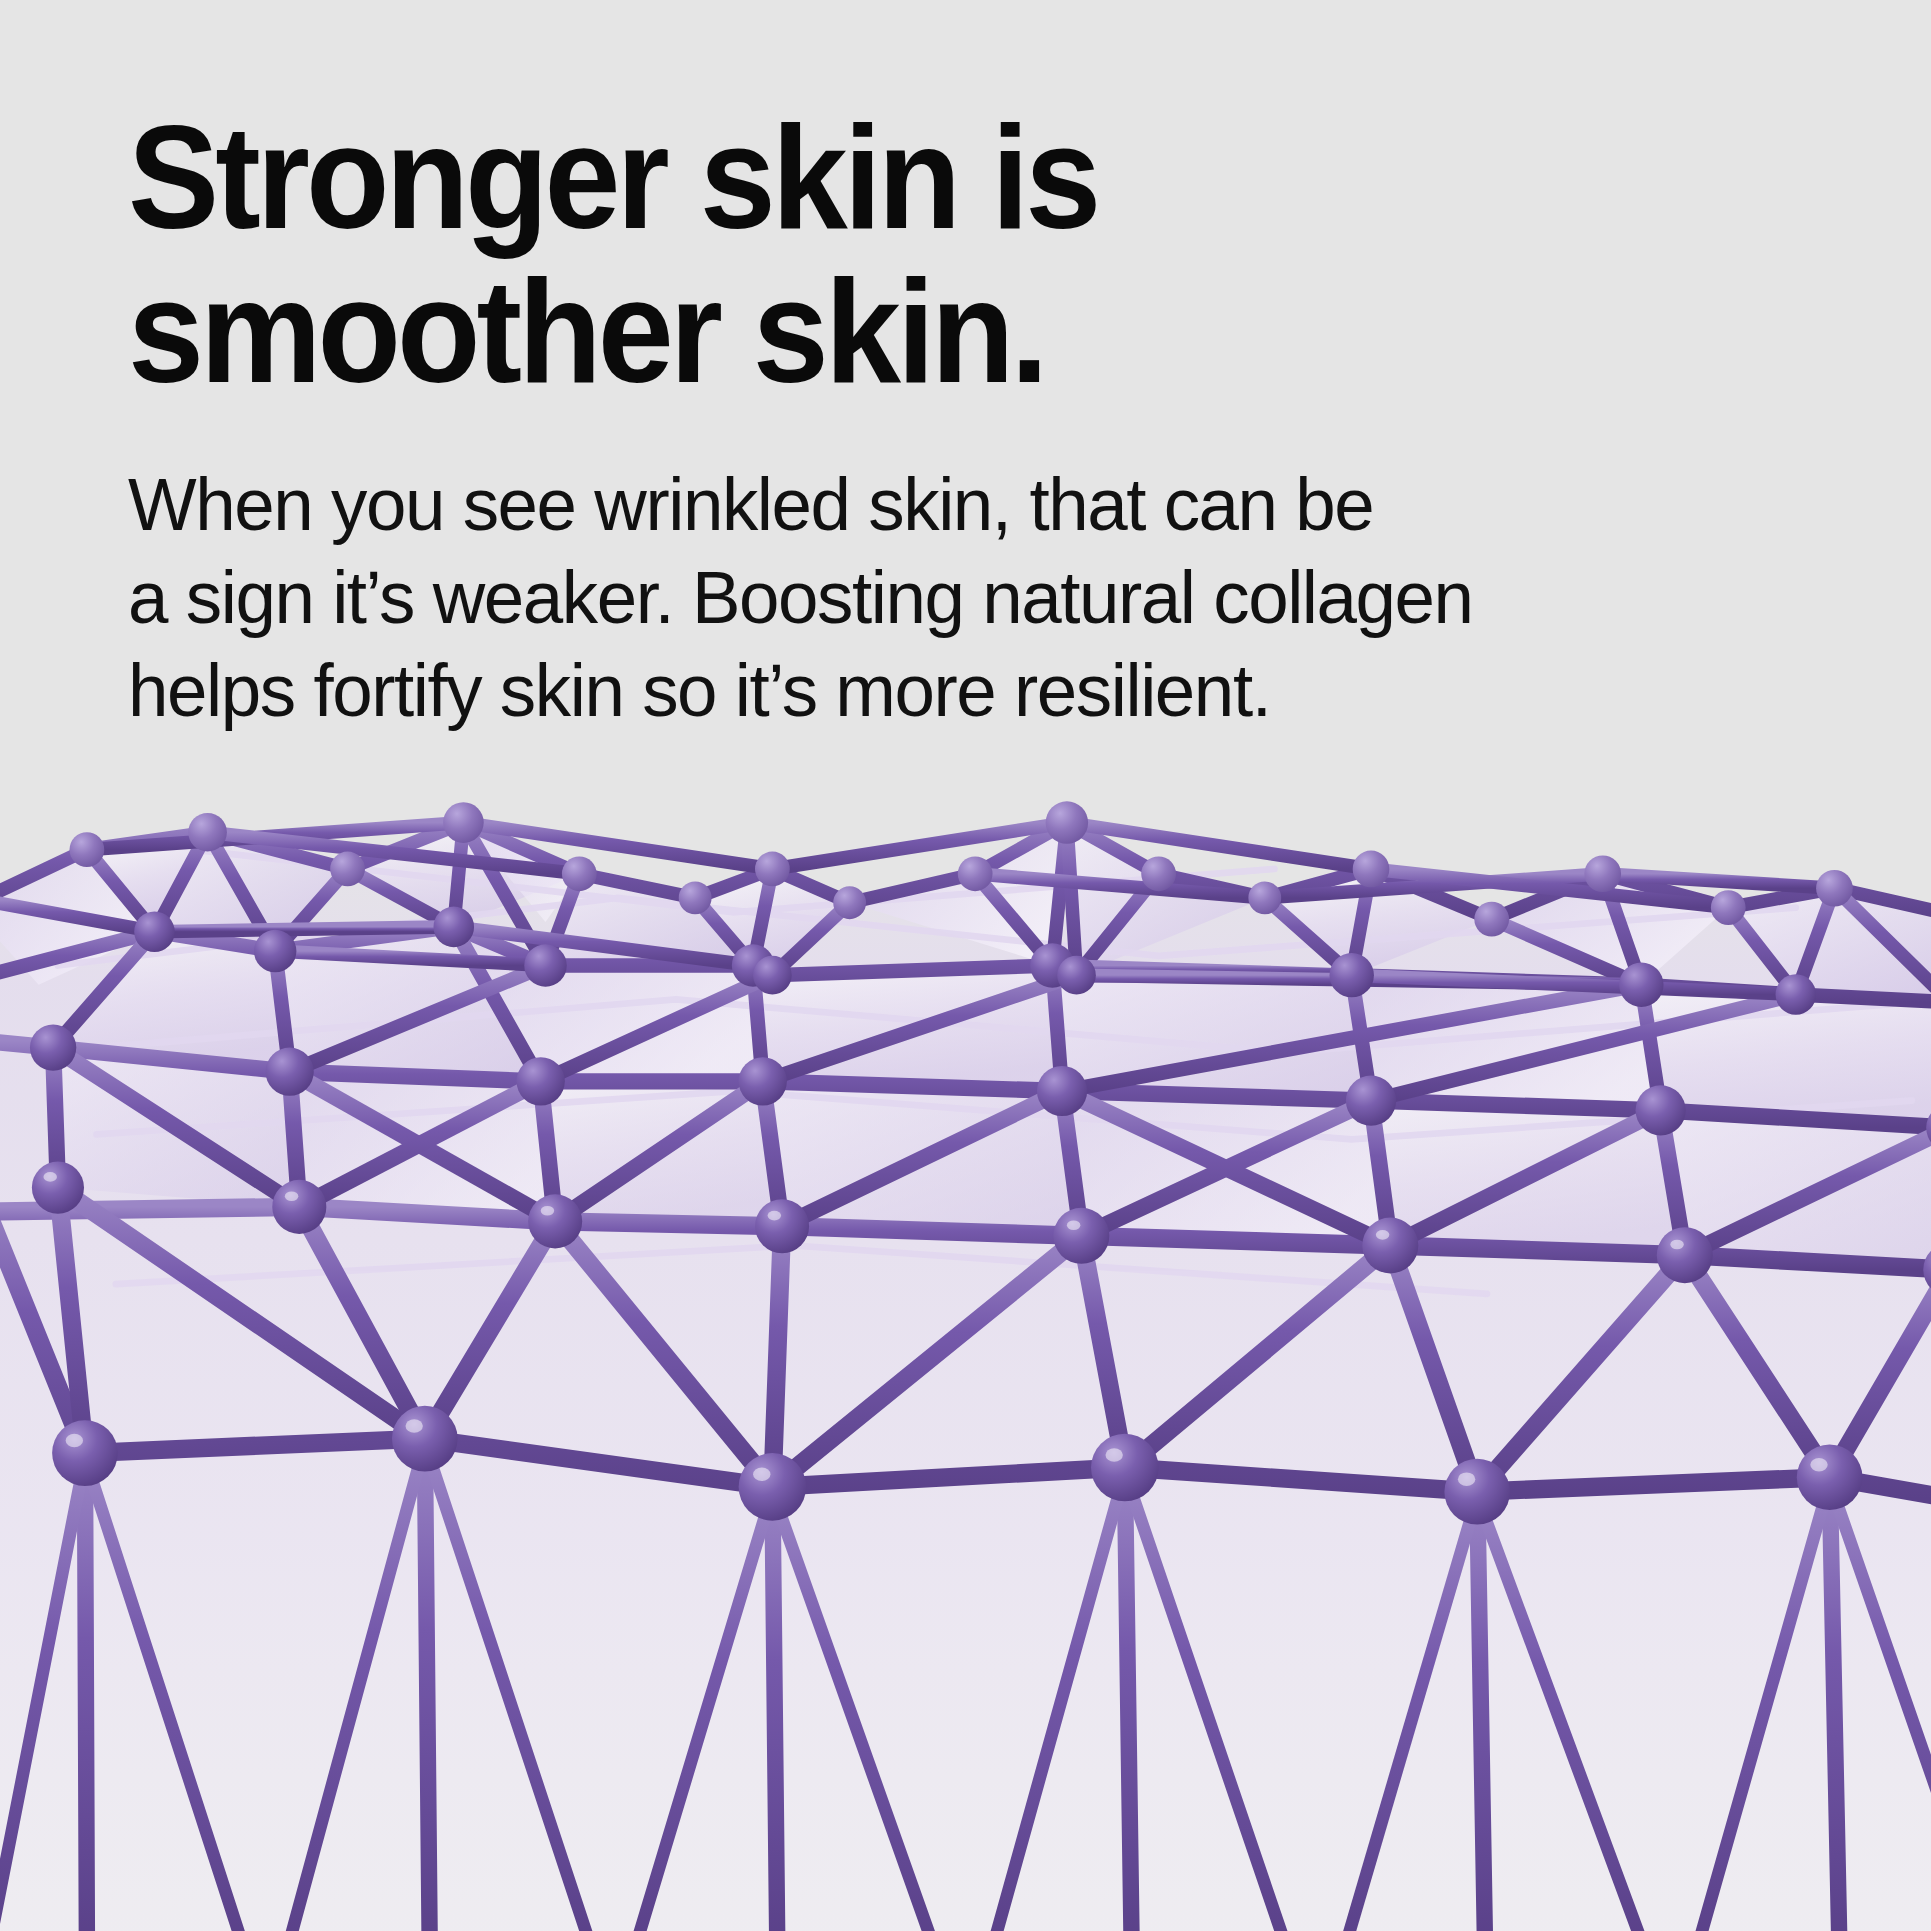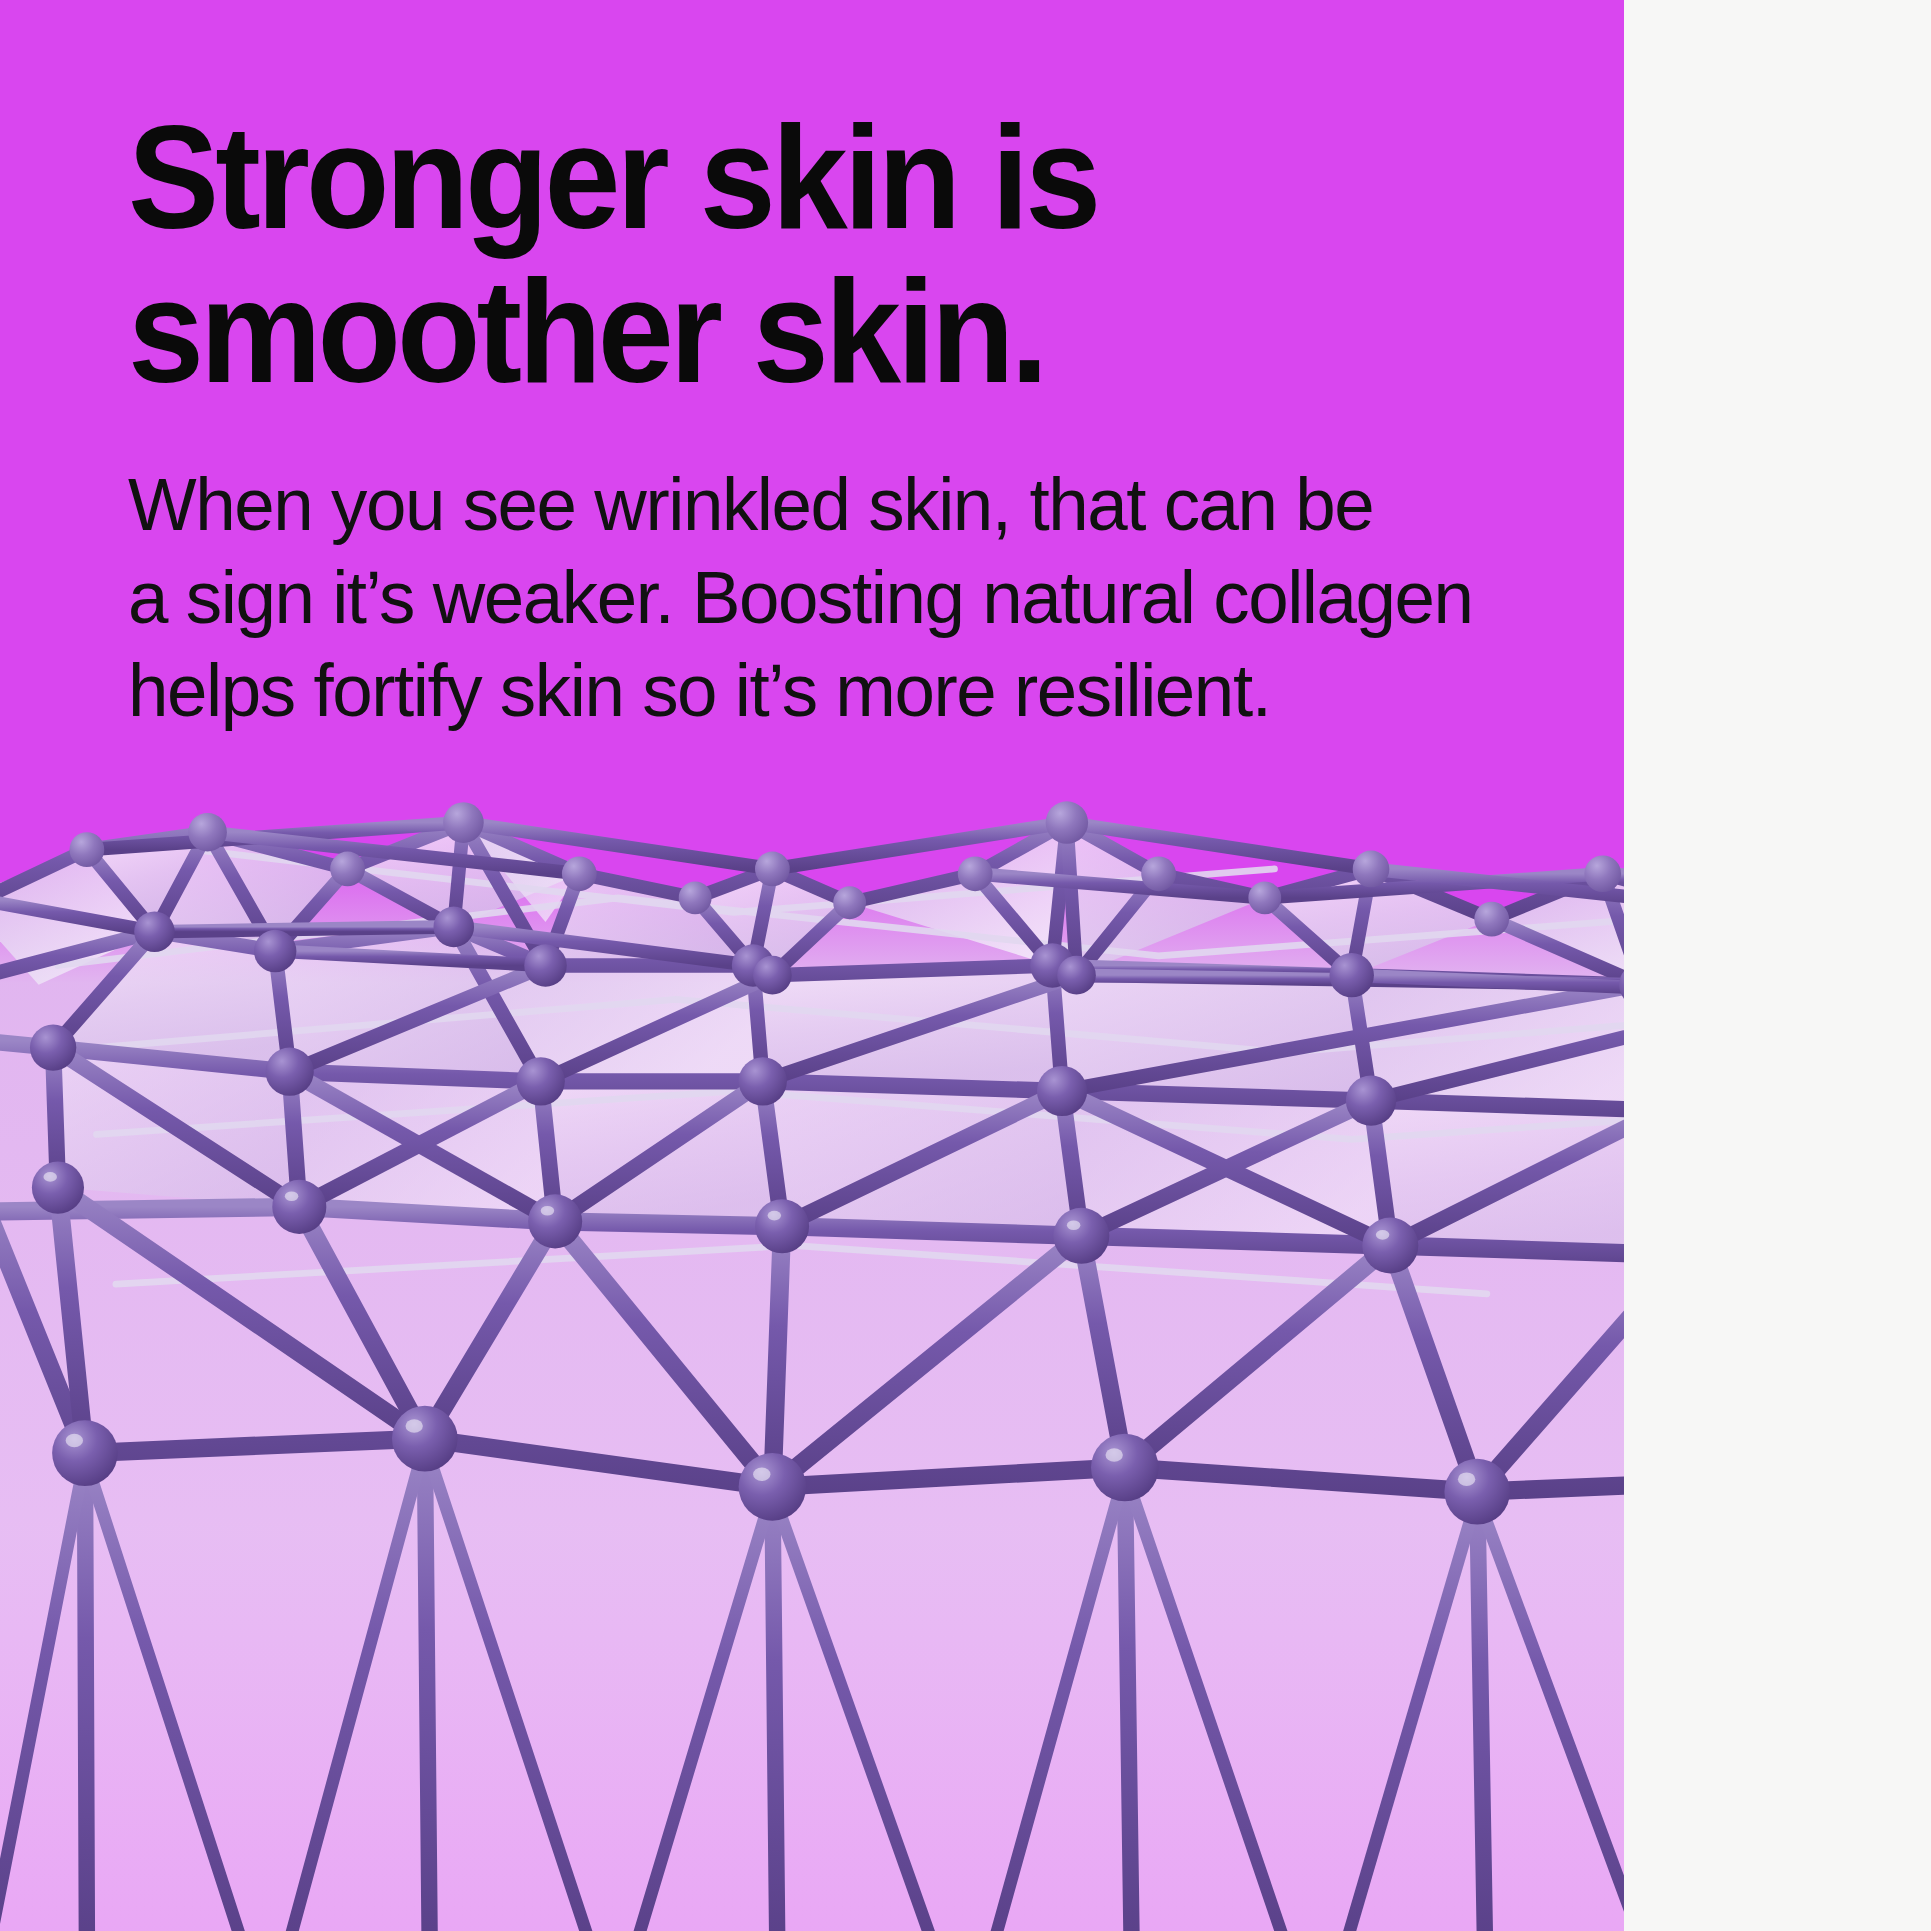--- a/index.html
+++ b/index.html
@@ -12,22 +12,22 @@
 
   body {
     background:#f7f7f6;
     font-family:"Liberation Sans", sans-serif;
     position:relative;
   }
 
   #ad-card {
     position:absolute;
     inset:0;
-    width:1624px; height:1931px;
-    background:#d946ef;
+    width:1931px; height:1931px;
+    background:#e5e5e5;
     overflow:hidden;
   }
 
   
   .copy-block {
     position:absolute;
     left:128px;
     top:100px;
     width:1699px;
     z-index:5;

